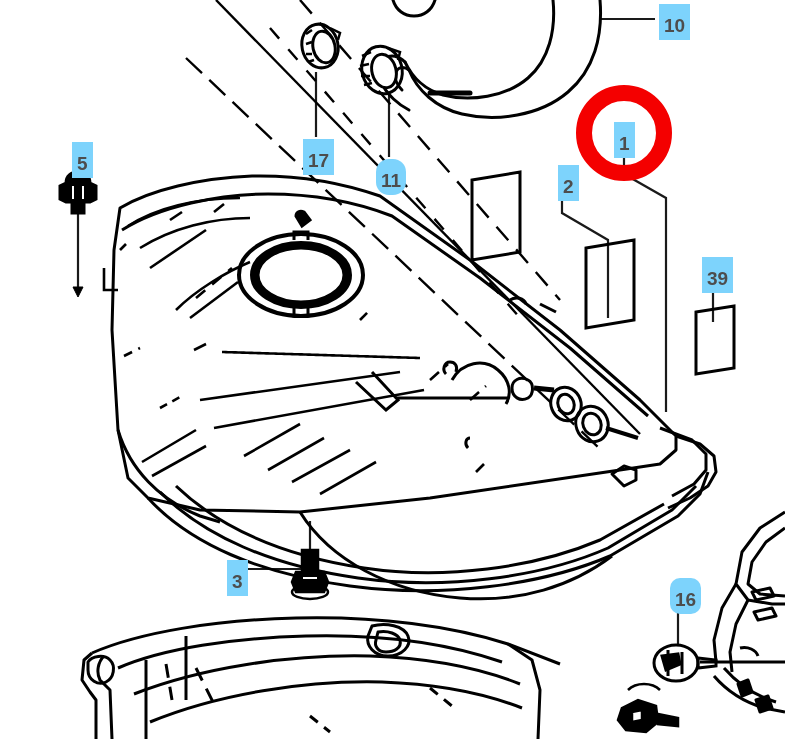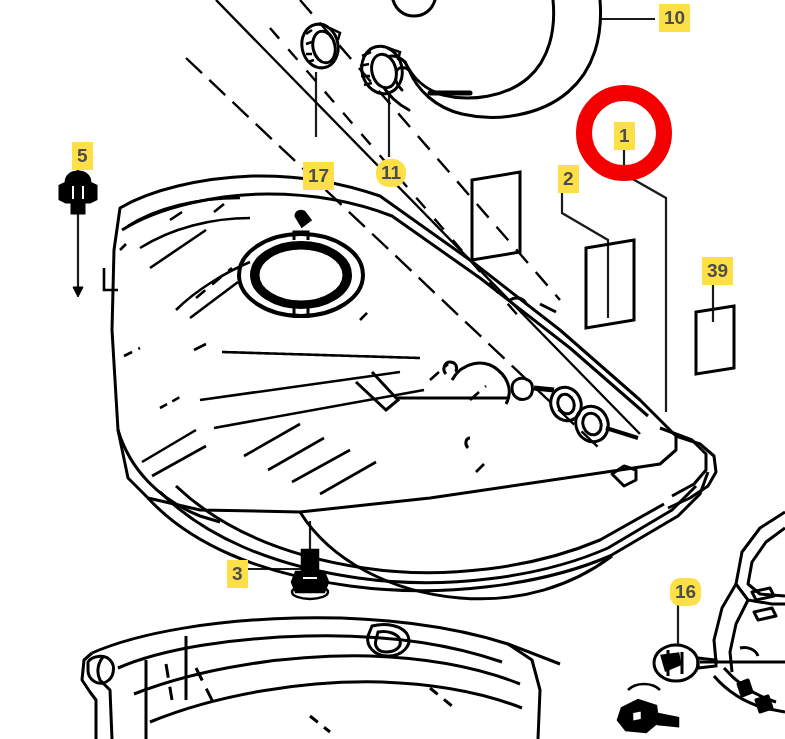--- a/index.html
+++ b/index.html
@@ -24,23 +24,23 @@
     top: 0;
     width: 785px;
     height: 739px;
   }
   .callout {
     position: absolute;
     font-family: "Liberation Sans", sans-serif;
     font-weight: bold;
     font-size: 19px;
     color: #4d4d4d;
-    background: #fde047;
+    background: #7dd3fc;
     line-height: 1;
-    padding: 4px 5px 5px 5px;
+    padding: 12px 5px 5px 5px;
     letter-spacing: 0px;
     white-space: nowrap;
     user-select: none;
   }
 </style>
 </head>
 <body>
 
 <div id="diagram-root">
 
@@ -250,21 +250,21 @@
       <path d="M 658 714 L 678 718 L 678 726 L 658 724 Z"></path>
       <path d="M 632 712 L 642 710 L 642 720 L 632 722 Z" fill="#ffffff"></path>
       <path d="M 628 690 C 636 682 652 682 660 690" fill="none"></path>
     </g>
 
     <circle id="highlight-circle" cx="624" cy="133" r="40" fill="none" stroke="#f40000" stroke-width="16"></circle>
 
   </svg>
 
   <div class="callout" style="left:659px; top:4px;">10</div>
-  <div class="callout" style="left:303px; top:139px;margin-top:23px;">17</div>
+  <div class="callout" style="left:303px; top:139px;">17</div>
   <div class="callout" style="left:376px; top:159px;border-radius:13px;">11</div>
   <div class="callout" style="left:614px; top:122px;">1</div>
   <div class="callout" style="left:558px; top:165px;">2</div>
   <div class="callout" style="left:702px; top:257px;">39</div>
   <div class="callout" style="left:72px;  top:142px;">5</div>
   <div class="callout" style="left:227px; top:560px;">3</div>
   <div class="callout" style="left:670px; top:578px;border-radius:10px;">16</div>
 
 </div>
 

